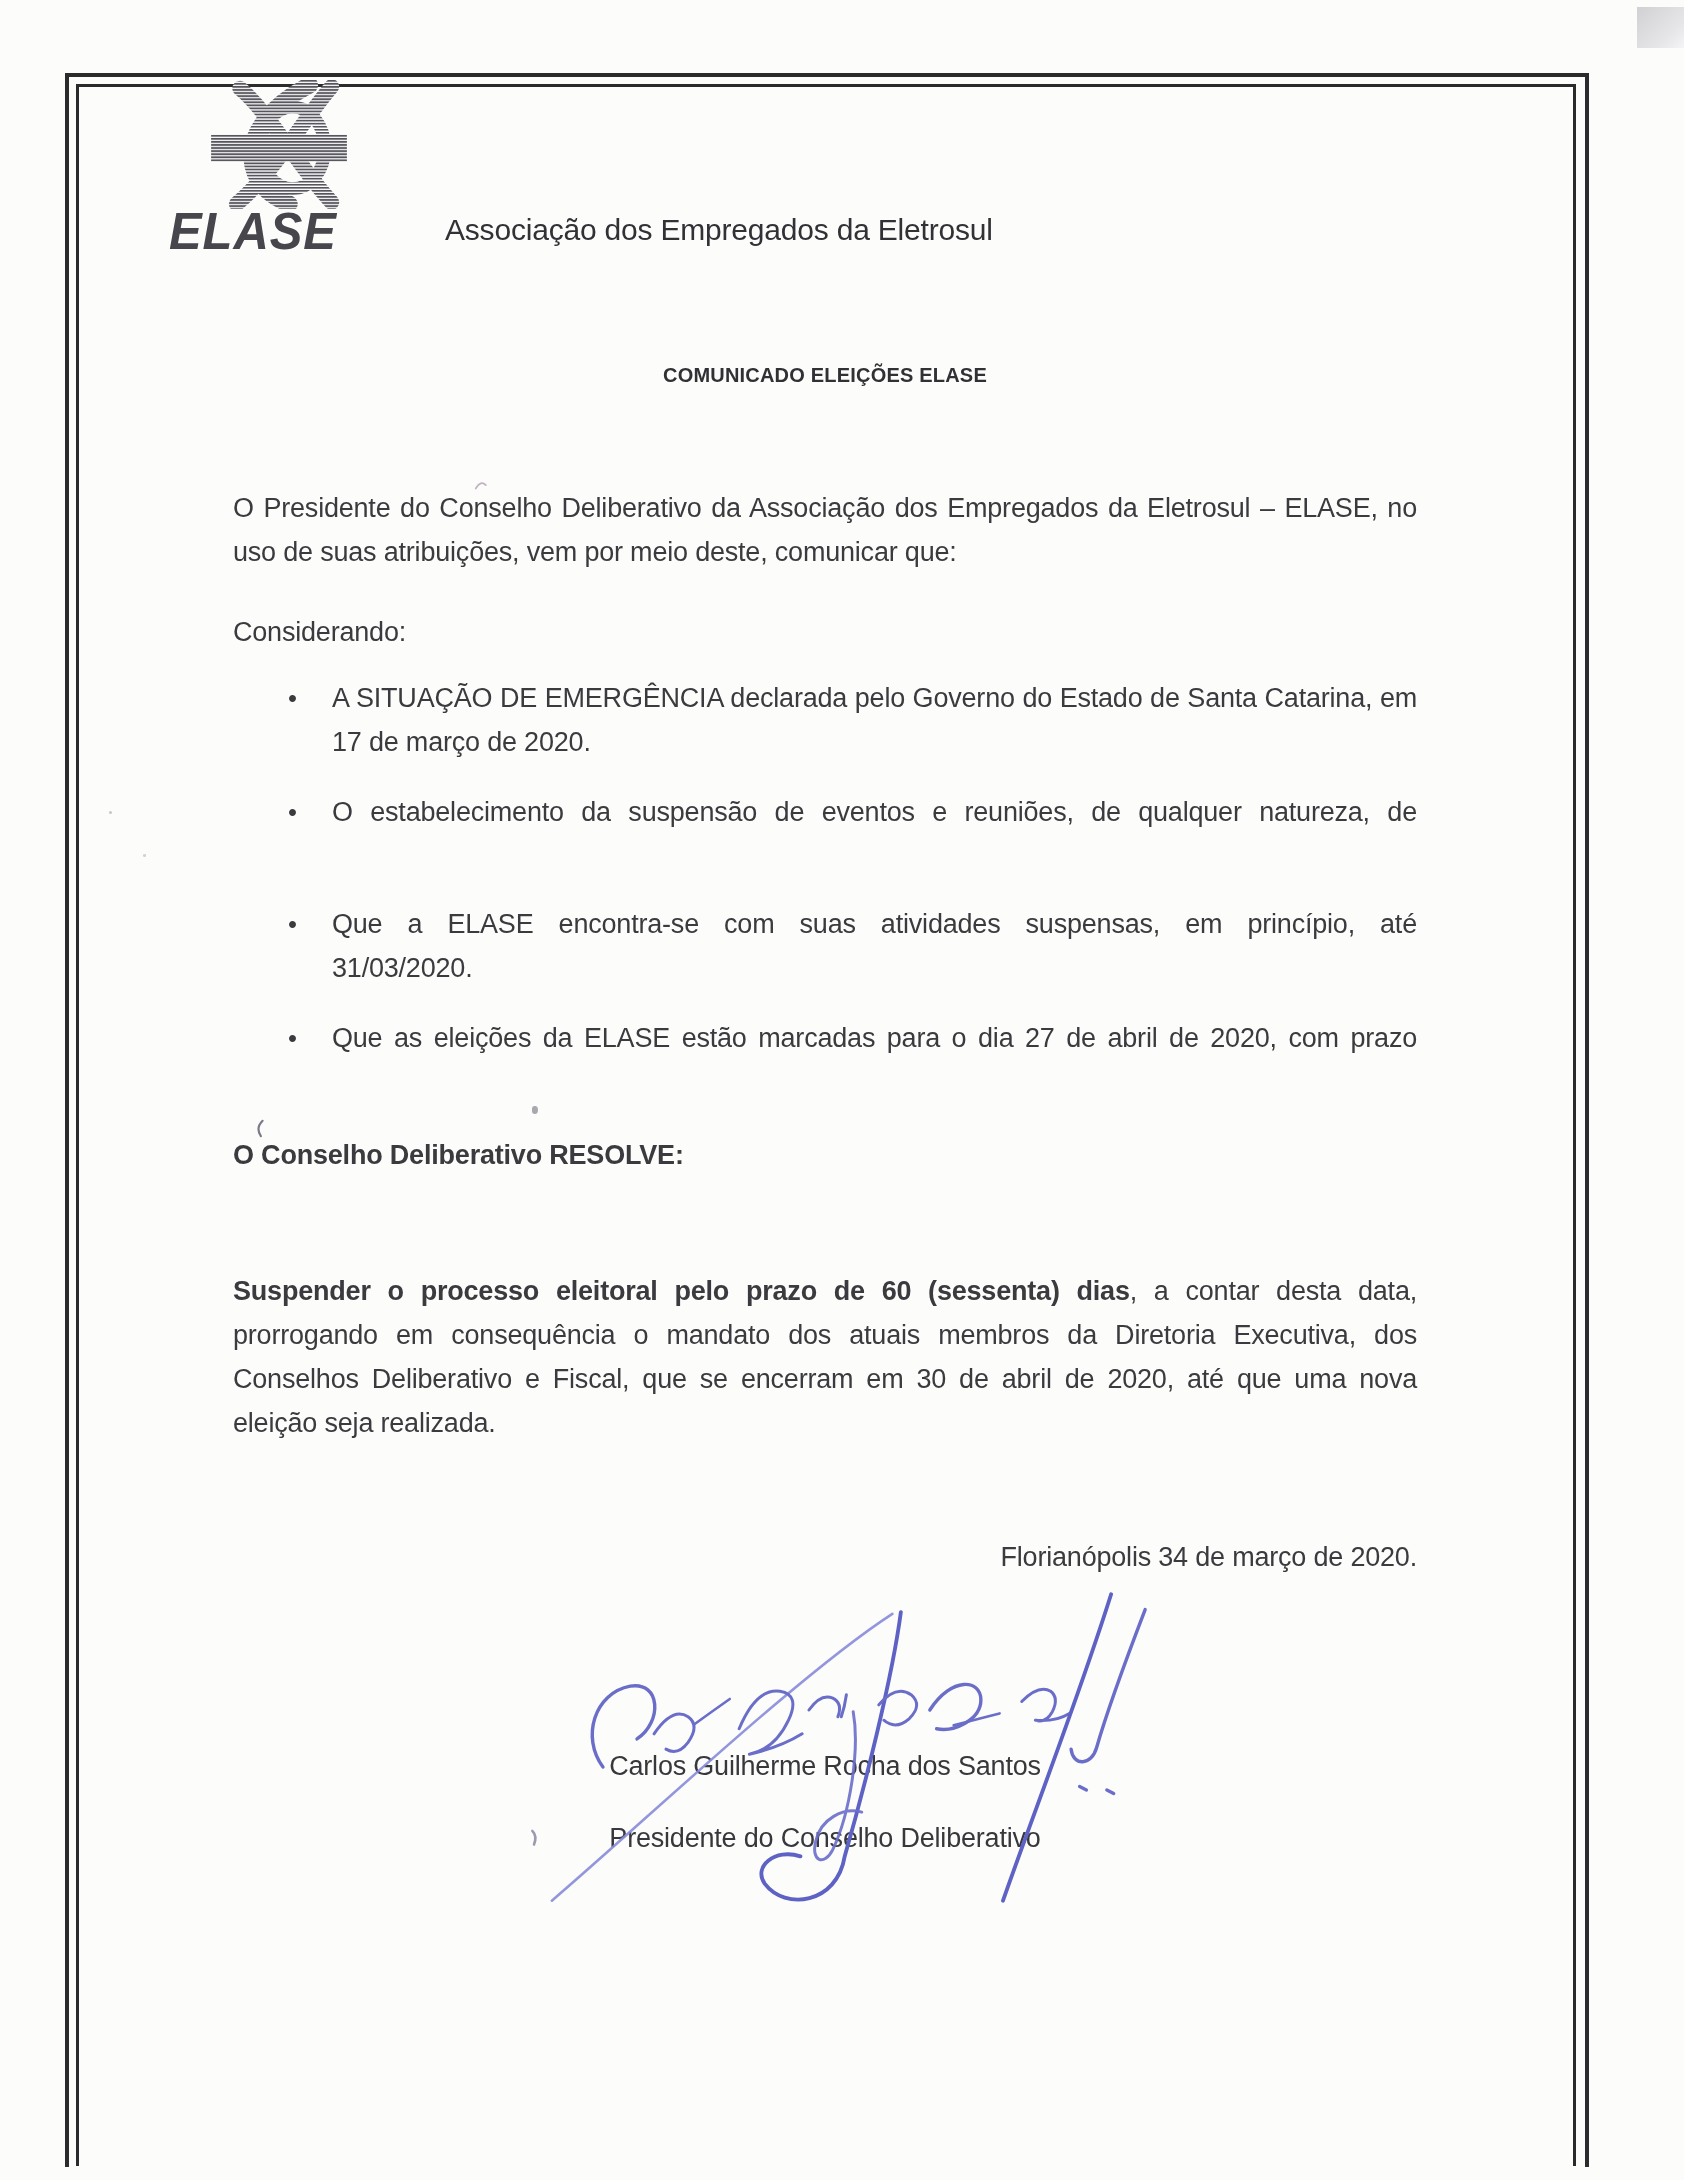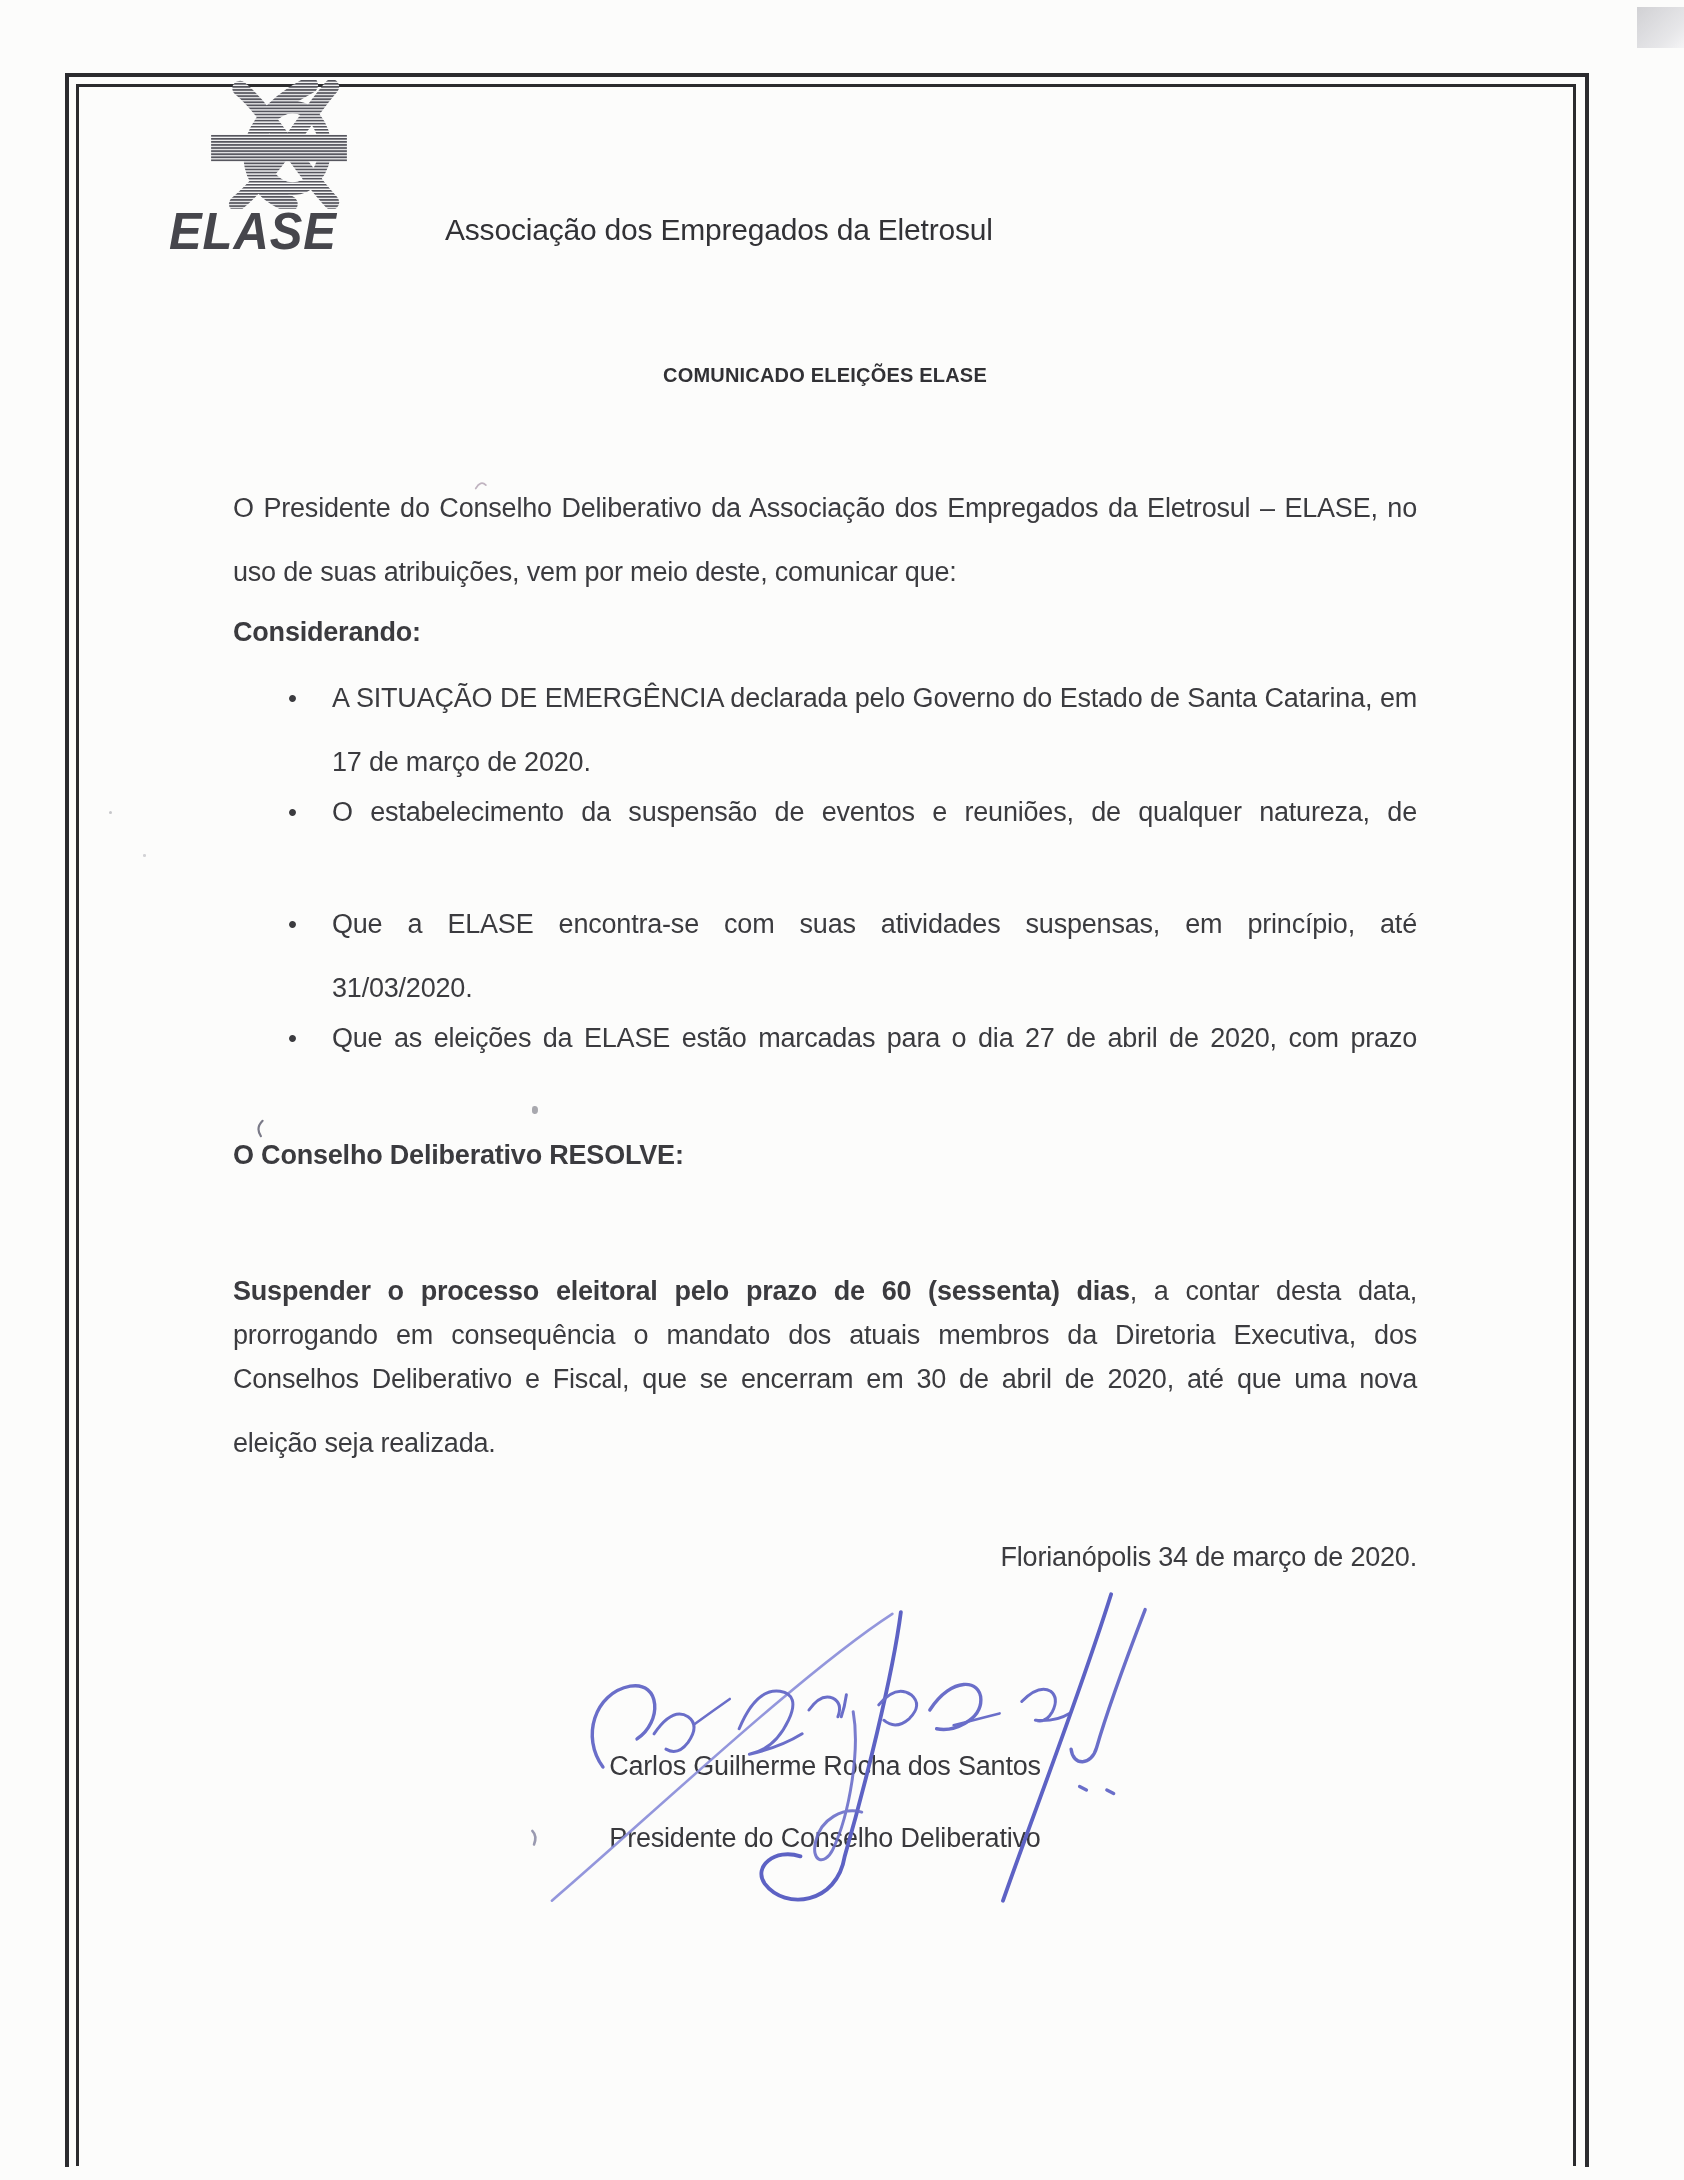--- a/index.html
+++ b/index.html
@@ -21,24 +21,24 @@
     color:#46464c;transform:scaleY(1.04);}
   .tagline{position:absolute;left:445px;top:213px;font-size:30px;color:#323236;letter-spacing:-0.2px;}
 
   .content{position:absolute;left:233px;top:0;width:1184px;color:#3b3b3f;
     font-size:27px;line-height:44px;letter-spacing:-0.2px;}
   .blk{position:absolute;left:0;width:100%;}
 
   .doc-title{top:353px;text-align:center;font-weight:bold;font-size:20px;color:#313135;letter-spacing:0.2px;}
 
   .jline{text-align:justify;text-align-last:justify;}
-  .jlast{text-align:left;text-align-last:left;margin-top:20px;}
+  .jlast{text-align:left;text-align-last:left;}
 
   .intro{top:486px;}
-  .considering{top:610px;font-weight:bold;}
+  .considering{top:610px;font-weight:normal;}
   .resolve{top:1133px;font-weight:bold;}
   .resolution{top:1269px;}
   .bold{font-weight:bold;}
 
   .bullet{position:absolute;left:0;width:100%;}
   .bullet .marker{position:absolute;left:55px;top:0;font-size:25.6px;line-height:44px;color:#3b3b3f;}
   .bullet .btext{margin-left:99px;}
   .b1{top:676px;} .b2{top:790px;} .b3{top:902px;} .b4{top:1016px;}
 
   .dateline{top:1535px;text-align:right;}

